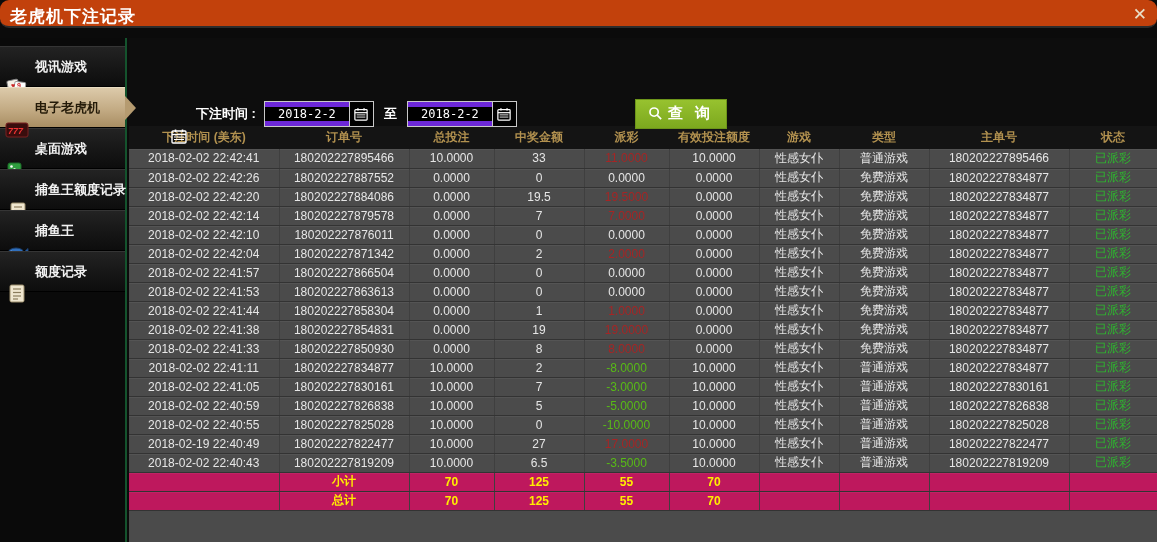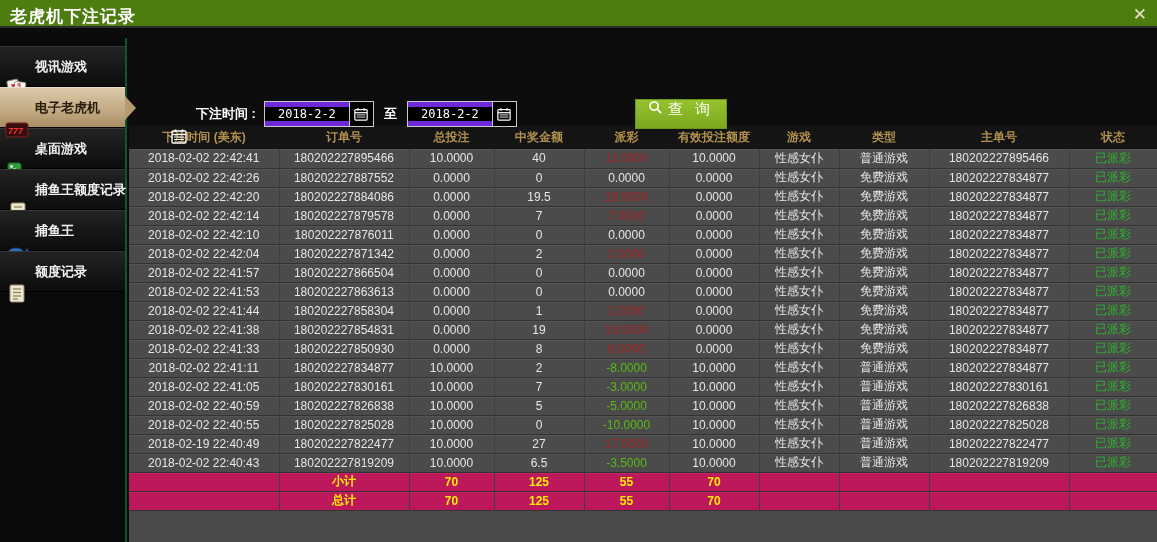--- a/index.html
+++ b/index.html
@@ -1,21 +1,21 @@
 <!DOCTYPE html>
 <html><head>
 <meta charset="utf-8">
 <style>
   * { margin:0; padding:0; box-sizing:border-box; }
   html,body { background:#000; }
   body { font-family:"Liberation Sans","DejaVu Sans",sans-serif; }
   .app { position:relative; width:1157px; height:542px; background:#0b0b0b; overflow:hidden; }
 
   
-  .titlebar { position:absolute; left:0; top:0; width:100%; height:28px; background:#4d7c0f; border-bottom:2px solid #2c2c2c; }
+  .titlebar { position:absolute; left:0; top:0; width:100%; height:28px; background:#c2410c; border-bottom:2px solid #2c2c2c;border-radius:9px; }
   .titlebar .title { position:absolute; left:10px; top:5px; color:#fff; font-size:17px; font-weight:bold; letter-spacing:1px; }
   .close-x { position:absolute; right:10px; top:6px; color:#e9dfc8; font-size:17px; font-weight:bold; cursor:pointer; line-height:1; }
 
   
   .sidebar { position:absolute; left:0; top:38px; bottom:0; width:127px; background:#0a0a0a; border-right:2px solid #14532d; }
   .side-items { margin-top:8px; }
   .side-item { position:relative; height:41px; display:flex; align-items:center; gap:6px; padding-left:5px;
                background:linear-gradient(180deg,#232323 0%,#161616 55%,#0d0d0d 100%);
                border-top:1px solid #353535; border-bottom:1px solid #000; cursor:pointer; }
   .side-item .lbl { color:#f2f2f2; font-size:13px; font-weight:bold; white-space:nowrap; }
@@ -30,21 +30,21 @@
 
   
   .filterbar { height:88px; position:relative; flex:0 0 88px; background:#0d0d0d; }
   .filter-row { position:absolute; left:38px; top:42px; display:flex; align-items:center; }
   .filter-label { color:#fff; font-size:13px; font-weight:bold; margin:0 8px 0 5px; white-space:nowrap; }
   .date-box { display:flex; align-items:center; border:1px solid #c9c9c9; background:#6d28d9; height:26px; }
   .date-text { width:84px; text-align:center; color:#fff; font-size:12px; font-family:"DejaVu Sans Mono",monospace; background:#000; border:0; outline:none; }
   .cal-btn { width:24px; height:24px; border-left:1px solid #c9c9c9; display:flex; align-items:center; justify-content:center; cursor:pointer; background:#000; }
   .between { color:#fff; font-size:13px; font-weight:bold; margin:0 10px; }
   .query-btn { margin-left:118px; height:30px; padding:0 12px; background:linear-gradient(180deg,#97c22f,#7ca81e); border:1px solid #6d951a;
-               color:#fff; font-size:15px; font-weight:normal; letter-spacing:4px; display:flex; gap:5px; cursor:pointer; }
+               color:#fff; font-size:15px; font-weight:bold; letter-spacing:4px; display:flex; align-items:center; gap:5px; cursor:pointer; }
 
   
   .table-wrap { flex:1 1 auto; background:#4b4b4b; overflow:hidden; }
   table { border-collapse:collapse; table-layout:fixed; width:1028px; }
   th { background:#141414; color:#b2914f; font-size:12px; font-weight:bold; height:23px; text-align:center; white-space:nowrap; overflow:hidden; }
   td { background:#4b4b4b; color:#e6e6e6; font-size:12px; height:19px; text-align:center; white-space:nowrap; overflow:hidden;
        border-bottom:1px solid #333; border-right:1px solid rgba(0,0,0,0.15); box-shadow:inset 0 1px 0 rgba(255,255,255,0.05); }
   tr.sum td { background:#be185d; color:#ffee00; font-weight:bold; }
   td.v-red { color:#a52525; }
   td.v-green { color:#58bb16; }
@@ -217,21 +217,21 @@
               <th>类型</th>
               <th>主单号</th>
               <th>状态</th>
             </tr>
           </thead>
         <tbody id="table-body">
             <tr>
               <td>2018-02-02 22:42:41</td>
               <td>180202227895466</td>
               <td>10.0000</td>
-              <td>40</td>
+              <td>33</td>
               <td class="v-red">11.0000</td>
               <td>10.0000</td>
               <td>性感女仆</td>
               <td>普通游戏</td>
               <td>180202227895466</td>
               <td class="status">已派彩</td>
             </tr>
             <tr>
               <td>2018-02-02 22:42:26</td>
               <td>180202227887552</td>

